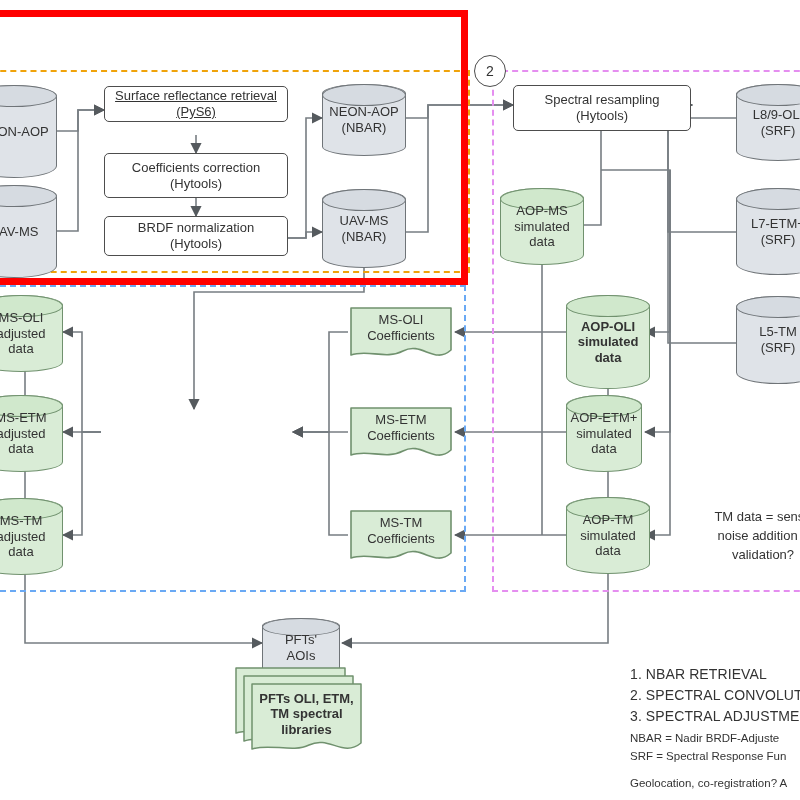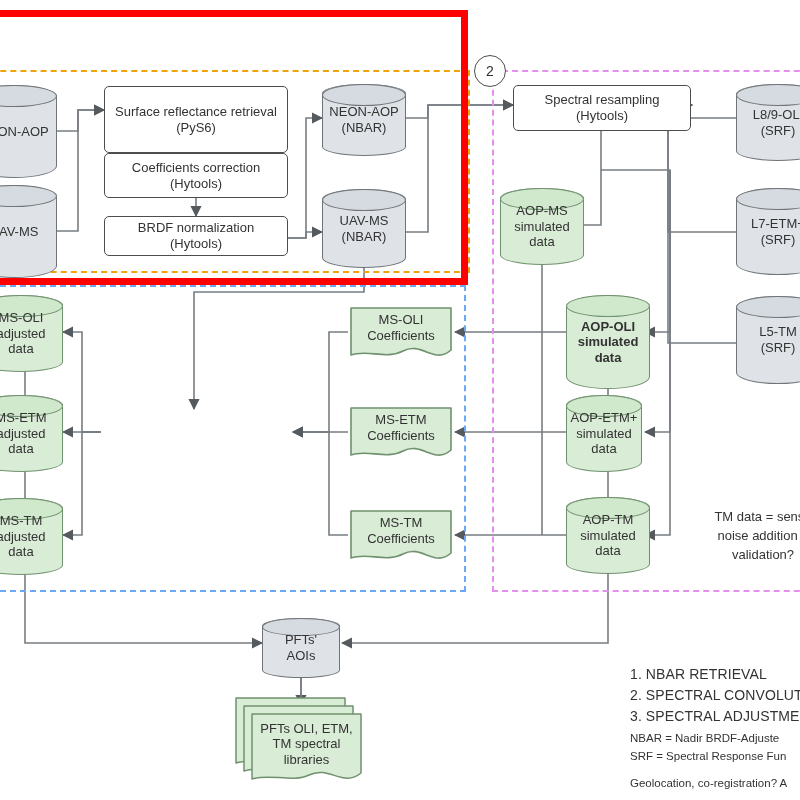--- a/index.html
+++ b/index.html
@@ -265,21 +265,21 @@
     <div class="lid"></div>
     <div class="label">NEON-AOP</div>
   </div>
 
   <div class="cyl" style="left:-29px; top:185px; width:86px; height:93px;">
     <div class="body"></div>
     <div class="lid"></div>
     <div class="label">UAV-MS</div>
   </div>
 
-  <div class="node procbox" style="left:104px; top:86px; width:184px; height:67px;">Surface reflectance retrieval
+  <div class="node procbox" style="left:104px; top:86px; width:184px; height:36px;text-decoration:underline;">Surface reflectance retrieval
 (PyS6)</div>
 
   <div class="node procbox" style="left:104px; top:153px; width:184px; height:45px;">Coefficients correction
 (Hytools)</div>
 
   <div class="node procbox" style="left:104px; top:216px; width:184px; height:40px;">BRDF normalization
 (Hytools)</div>
 
   <div class="node procbox" style="left:513px; top:85px; width:178px; height:46px;">Spectral resampling
 (Hytools)</div>
@@ -400,21 +400,21 @@
 data</div>
   </div>
 
   <div class="cyl" style="left:262px; top:618px; width:78px; height:60px;">
     <div class="body"></div>
     <div class="lid" style="height:18px;"></div>
     <div class="label">PFTs'
 AOIs</div>
   </div>
 
-  <div class="doc" style="left:233px; top:695px; width:132px; height:90px;">
+  <div class="doc" style="left:233px; top:665px; width:132px; height:90px;font-weight:bold;">
     <svg width="132" height="90" viewBox="0 0 132 90">
       <path d="M3 3 H112 V62 C94 77 80 54 60 64 C44 72 20 62 3 68 Z" fill="#d9ecd6" stroke="#70916e" stroke-width="1.5" stroke-linejoin="round"></path>
       <path d="M11 11 H120 V70 C102 85 88 62 68 72 C52 80 28 70 11 76 Z" fill="#d9ecd6" stroke="#70916e" stroke-width="1.5" stroke-linejoin="round"></path>
       <path d="M19 19 H128 V78 C110 93 96 70 76 80 C60 88 36 78 19 84 Z" fill="#d9ecd6" stroke="#70916e" stroke-width="1.5" stroke-linejoin="round"></path>
     </svg>
     <div class="label" style="left:19px; width:109px; height:60px; top:19px;">PFTs OLI, ETM,
 TM spectral
 libraries</div>
   </div>
 

